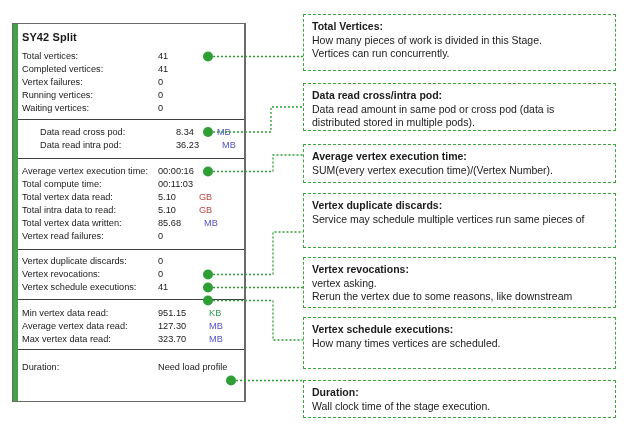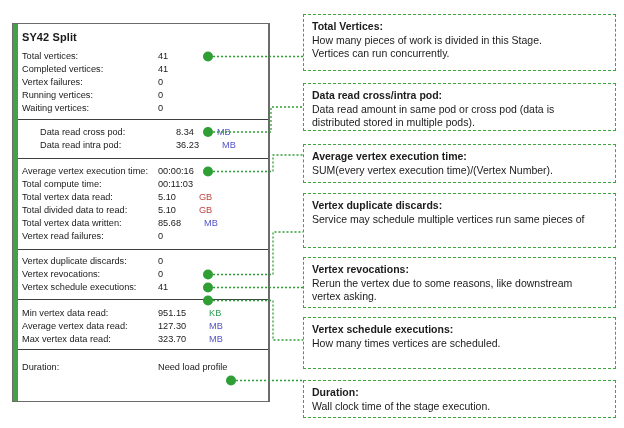--- a/index.html
+++ b/index.html
@@ -11,21 +11,21 @@
     --ink:#1a1a1a;
   }
   *{box-sizing:border-box;margin:0;padding:0}
   html,body{background:#fff}
   #stage{
     position:relative;width:624px;height:428px;background:#fff;overflow:hidden;
     font-family:"Liberation Sans", sans-serif;color:var(--ink);
   }
   
   #panel{
-    position:absolute;left:12px;top:23px;width:258px;height:379px;
+    position:absolute;left:12px;top:23px;width:234px;height:379px;
     background:#fff;border:1px solid var(--panel-border);
     border-right-width:2px;
   }
   #panel .strip{position:absolute;left:0;top:0;bottom:0;width:5px;background:var(--strip)}
   #panel .title{padding:7px 0 0 9px;height:22px;font-size:11px;font-weight:bold;letter-spacing:.1px}
   .section{border-bottom:1px solid var(--separator)}
   .section:nth-of-type(1){padding:4px 0}
   .section:nth-of-type(2){padding:6px 18px}
   .section:nth-of-type(3){padding:6px 0}
   .section:nth-of-type(4){padding:5px 0}
@@ -122,21 +122,21 @@
                 <span class="val-wrap"><span class="val">00:11:03</span><span class="unit"></span></span>
               </div>
 
 
               <div class="row">
                 <span class="lbl">Total vertex data read:</span>
                 <span class="val-wrap"><span class="val">5.10</span><span class="unit" style="color: rgb(194, 70, 64);">GB</span></span>
               </div>
 
               <div class="row">
-                <span class="lbl">Total divided data to read:</span>
+                <span class="lbl">Total intra data to read:</span>
                 <span class="val-wrap"><span class="val">5.10</span><span class="unit" style="color: rgb(194, 70, 64);">GB</span></span>
               </div>
 
               <div class="row">
                 <span class="lbl">Total vertex data written:</span>
                 <span class="val-wrap"><span class="val">85.68</span><span class="unit" style="color: rgb(83, 83, 198);">MB</span></span>
               </div>
 
               <div class="row">
                 <span class="lbl">Vertex read failures:</span>
@@ -233,23 +233,23 @@
 
             <div class="c-line">Service may schedule multiple vertices run same pieces of</div>
 
           </div>
       </div>
 
       <div class="callout">
         <div class="c-title">Vertex revocations:</div>
         <div>
 
+            <div class="c-line">vertex asking.</div>
+
             <div class="c-line">Rerun the vertex due to some reasons, like downstream</div>
-
-            <div class="c-line">vertex asking.</div>
           </div>
       </div>
 
       <div class="callout">
         <div class="c-title">Vertex schedule executions:</div>
         <div>
 
             <div class="c-line">How many times vertices are scheduled.</div>
           </div>
       </div>

